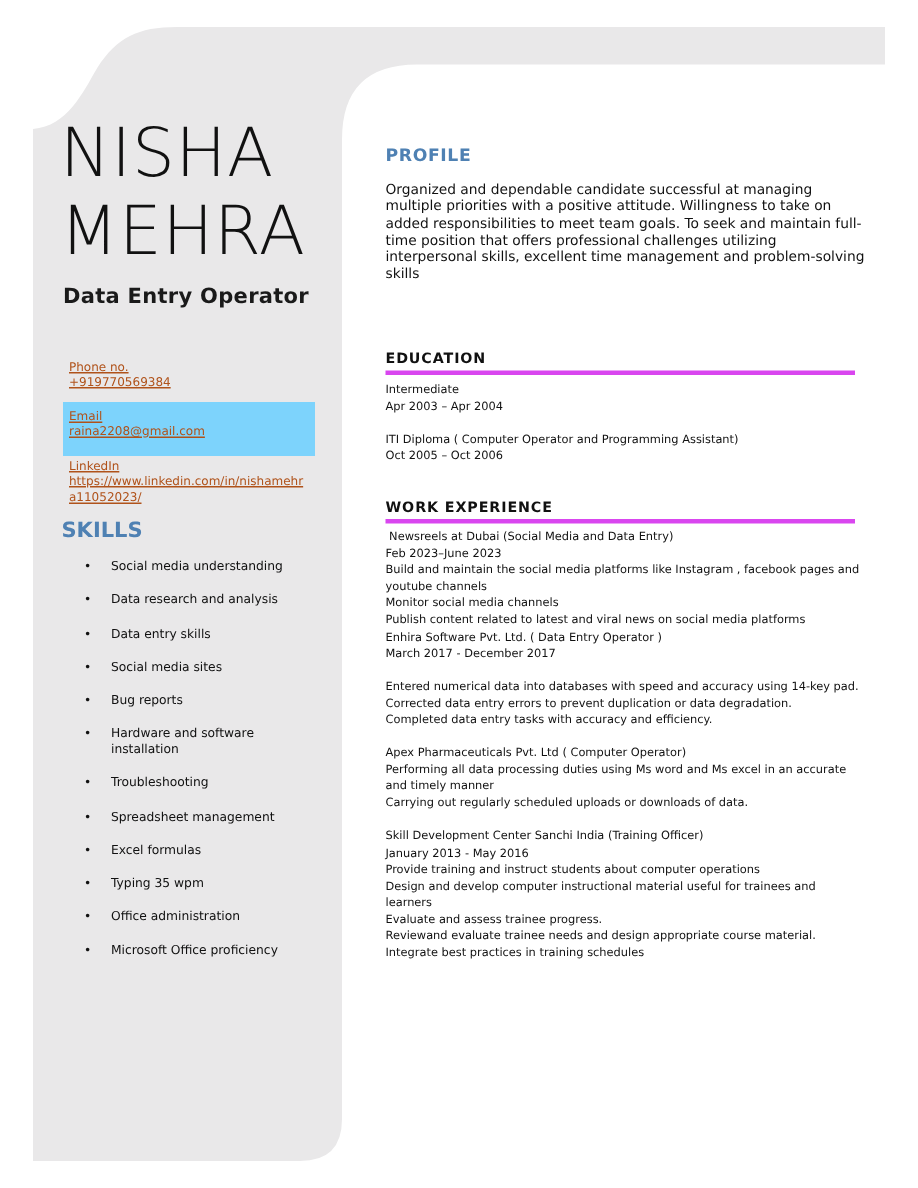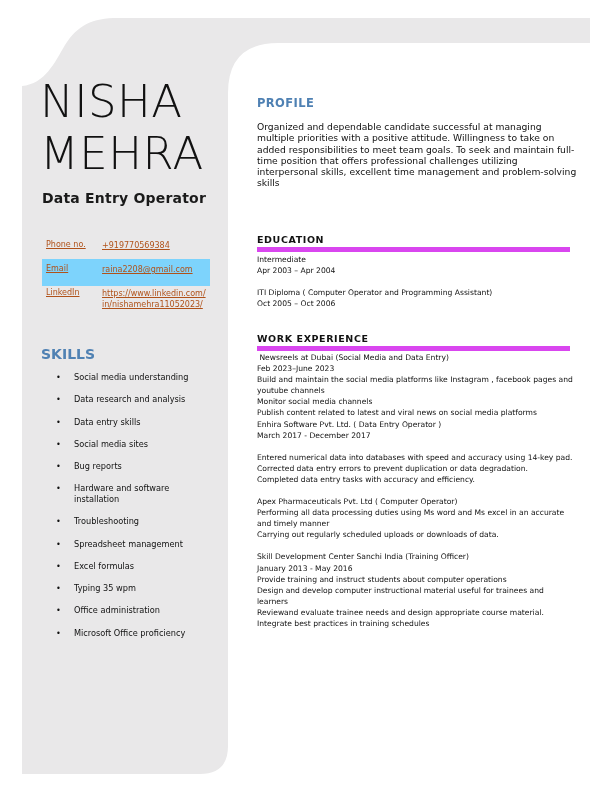--- a/index.html
+++ b/index.html
@@ -46,20 +46,21 @@
       position: absolute;
       left: 42px;
       top: 236px;
       width: 168px;
       font-family: "DejaVu Sans", sans-serif;
       font-size: 8px;
     }
     .contact-row {
       display: flex;
       padding: 4px 4px;
+      flex-direction: column;
     }
     .contact-row.alt { background: #7dd3fc; }
     .contact-label {
       width: 56px;
       flex: none;
       color: #b0521a;
       text-decoration: underline;
     }
     .contact-value {
       flex: 1;
@@ -123,21 +124,21 @@
       color: #111;
     }
     .section-head {
       position: absolute;
       left: 257px;
       width: 313px;
       font-size: 9.5px;
       font-weight: bold;
       color: #111;
       letter-spacing: 0.6px;
-      border-bottom: 5px solid #d946ef;
+      border-bottom: 3px solid #d946ef;
       padding-bottom: 2px;
     }
     .section-body {
       position: absolute;
       left: 257px;
       width: 320px;
       font-size: 7.6px;
       line-height: 11.1px;
       color: #111;
     }
@@ -220,14 +221,15 @@
 
   <div>Apex Pharmaceuticals Pvt. Ltd ( Computer Operator)</div>
   <div>Performing all data processing duties using Ms word and Ms excel in an accurate and timely manner</div>
   <div>Carrying out regularly scheduled uploads or downloads of data.</div>
   <div class="gap"></div>
 
   <div>Skill Development Center Sanchi India (Training Officer)</div>
   <div>January 2013 - May 2016</div>
   <div>Provide training and instruct students about computer operations</div>
   <div>Design and develop computer instructional material useful for trainees and learners</div>
+  <div>Evaluate and assess trainee progress.</div>
   <div>Reviewand evaluate trainee needs and design appropriate course material. Integrate best practices in training schedules</div>
 </div>
 
 </body></html>

